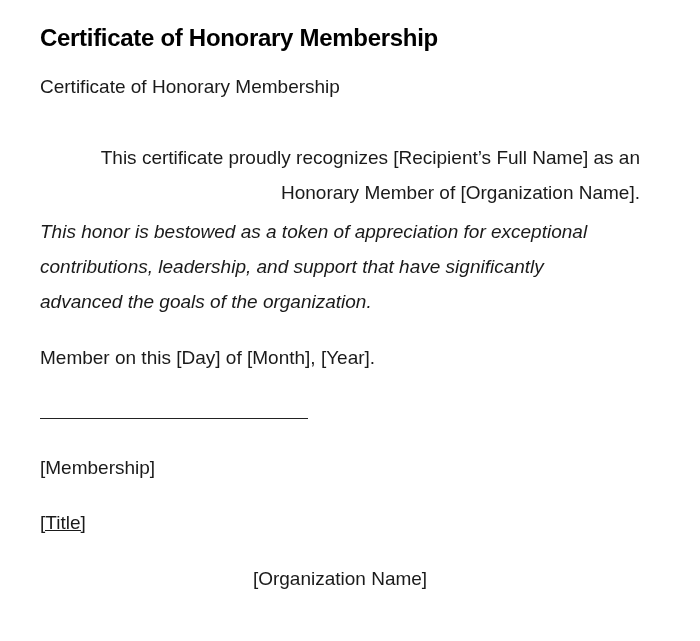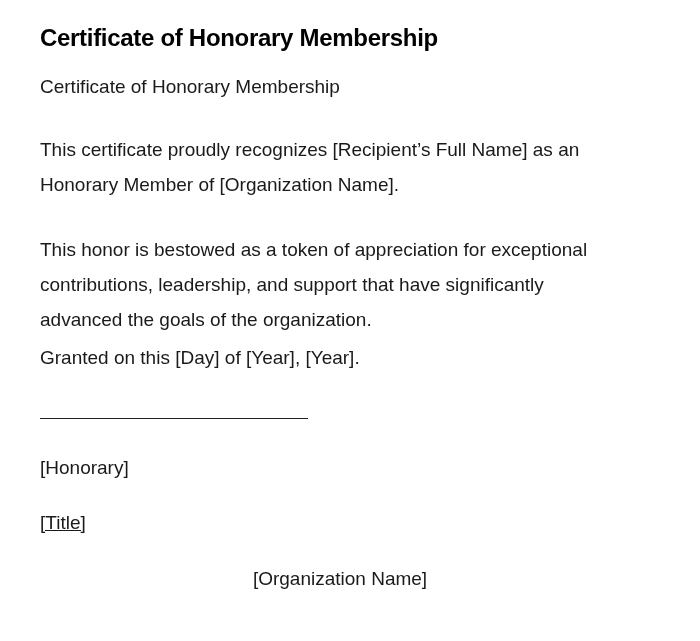--- a/index.html
+++ b/index.html
@@ -32,22 +32,22 @@
     .p {
       position: absolute;
       left: 40px;
       width: 600px;
       margin: 0;
       font-size: 19px;
       line-height: 35px;
       color: #1a1a1a;
     }
     .p1 { top: 69px; }
-    .p2 { top: 132px; width: 600px; }
-    .p3 { top: 232px; width: 590px; }
+    .p2 { top: 140px; width: 600px; text-align: right; }
+    .p3 { top: 214px; width: 590px; font-style: italic; }
     .p4 { top: 340px; }
     .sigline {
       position: absolute;
       left: 40px;
       top: 418px;
       width: 268px;
       height: 0;
       border-top: 1.5px solid #222222;
     }
     .p5 { top: 450px; }
@@ -55,18 +55,18 @@
     .p7 { top: 561px; text-align: center; }
   </style>
 </head>
 <body>
 
 <div class="page">
   <h1 class="title">Certificate of Honorary Membership</h1>
   <p class="p p1">Certificate of Honorary Membership</p>
   <p class="p p2">This certificate proudly recognizes [Recipient’s Full Name] as an Honorary Member of [Organization Name].</p>
   <p class="p p3">This honor is bestowed as a token of appreciation for exceptional contributions, leadership, and support that have significantly advanced the goals of the organization.</p>
-  <p class="p p4">Granted on this [Day] of [Year], [Year].</p>
+  <p class="p p4">Member on this [Day] of [Month], [Year].</p>
   <div class="sigline"></div>
-  <p class="p p5">[Honorary]</p>
+  <p class="p p5">[Membership]</p>
   <p class="p p6">[Title]</p>
   <p class="p p7">[Organization Name]</p>
 </div>
 
 </body></html>

